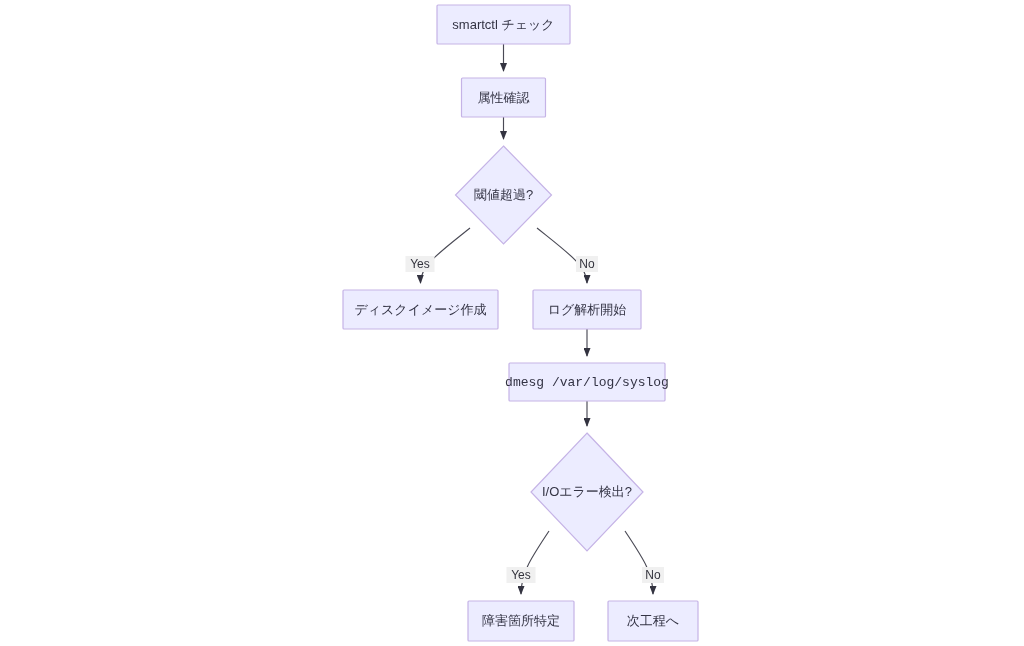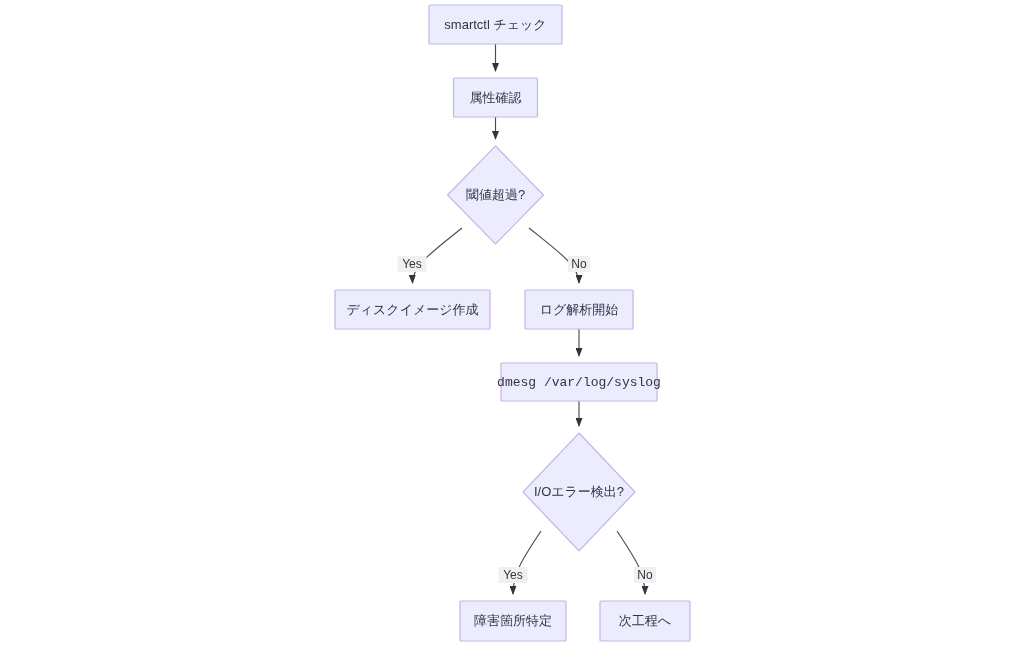--- a/index.html
+++ b/index.html
@@ -10,20 +10,21 @@
   body {
     width: 1024px;
     height: 646px;
     position: relative;
     overflow: hidden;
     font-family: "Liberation Sans", "DejaVu Sans", sans-serif;
   }
   #diagram-root {
     position: absolute;
     inset: 0;
+    margin-left: 8px;
   }
   svg.flow-svg {
     position: absolute;
     top: 0;
     left: 0;
     width: 1024px;
     height: 646px;
     display: block;
   }
   .node-shape {

